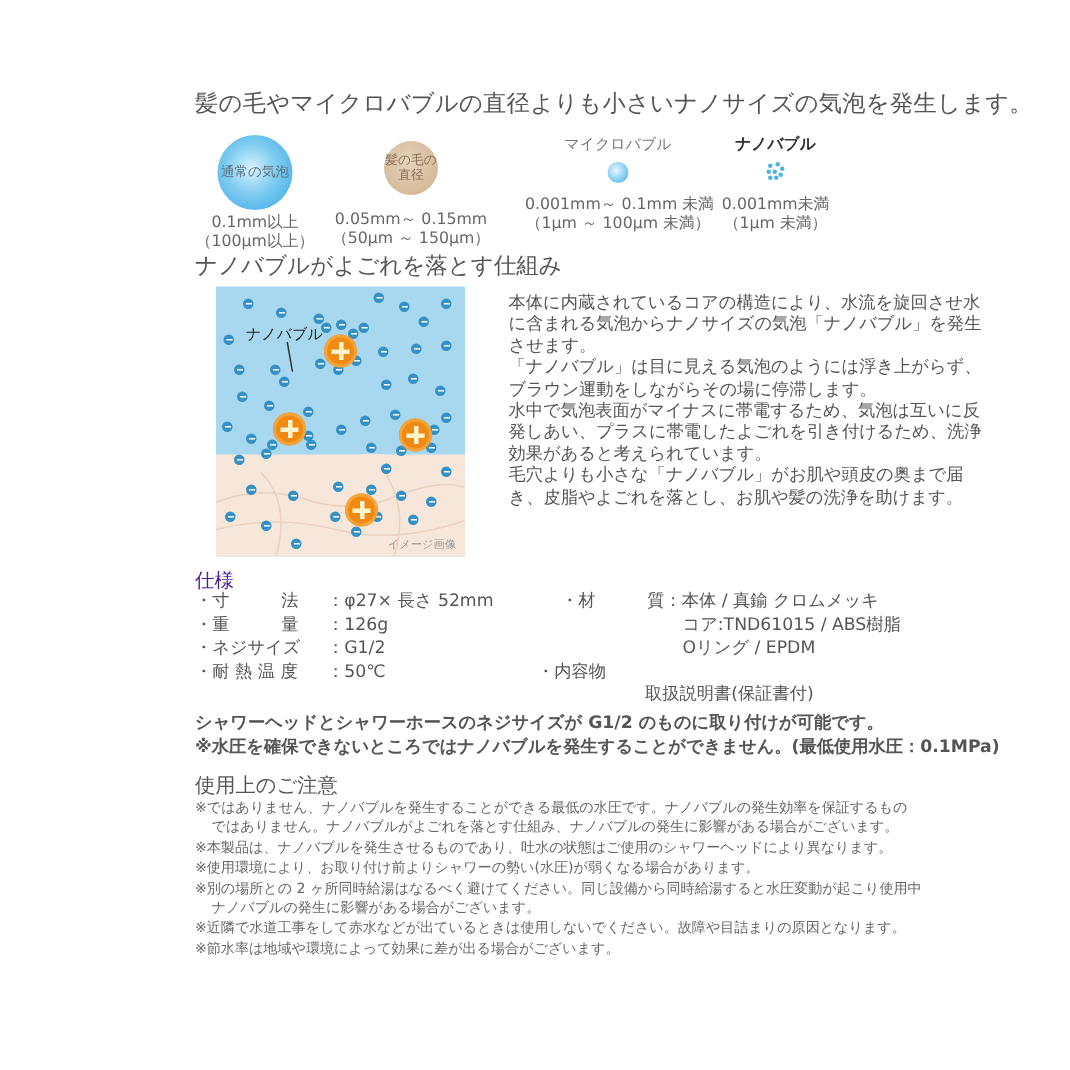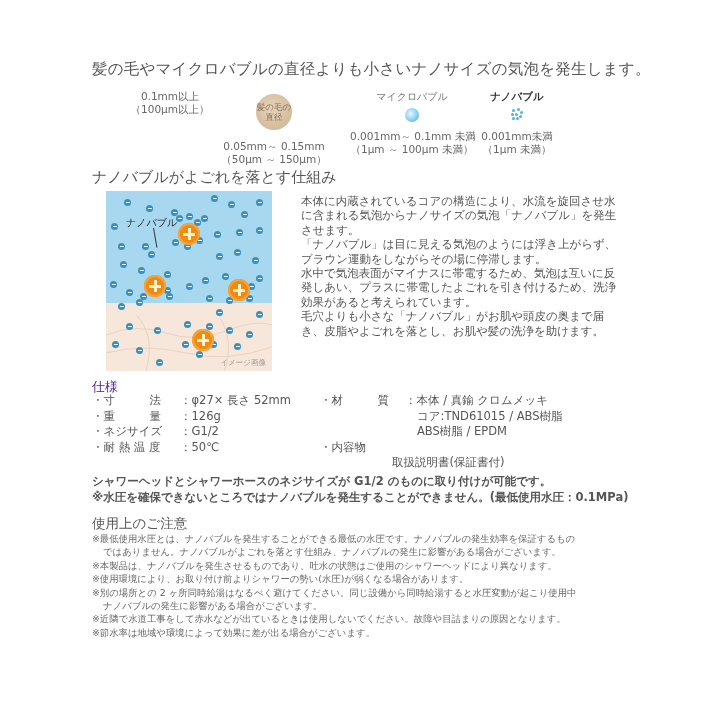--- a/index.html
+++ b/index.html
@@ -1,18 +1,18 @@
 <!DOCTYPE html>
 <html><head>
 <meta charset="utf-8">
 <style>
   html, body { margin:0; padding:0; background:#ffffff; }
   body { width:713px; height:713px; position:relative; overflow:hidden;
          font-family:"DejaVu Sans","Liberation Sans",sans-serif; color:#555; }
-  .abs { position:absolute; }
+  .abs { position:absolute;margin-left:38px; }
   .headline { left:92px; top:59px; font-size:15.5px; color:#555; letter-spacing:0.2px; white-space:nowrap; }
 
   .bubble-col { position:absolute; top:90px; text-align:center; font-size:10.5px; color:#666; line-height:13px; }
   .bubble-col .sz { white-space:nowrap; }
   .circle-big { width:50px; height:50px; border-radius:50%; margin:0 auto 2px auto;
                 background:radial-gradient(circle at 45% 45%, #d8f1fd 0%, #7ccaf0 45%, #34a8e6 100%);
                 display:flex; align-items:center; justify-content:center; font-size:9px; color:#5b6e7a; }
   .circle-hair { width:36px; height:36px; border-radius:50%; margin:4px auto 10px auto;
                  background:radial-gradient(circle at 45% 40%, #e6d4bc 0%, #ccb08c 100%);
                  display:flex; align-items:center; justify-content:center; font-size:8.5px; color:#8a6f55; line-height:10px; }
@@ -40,34 +40,37 @@
   .desc { left:301px; top:194px; width:320px; font-size:11.5px; line-height:14.4px; color:#555; }
   .desc p { margin:0; }
 
   .spec-title { left:92px; top:378px; font-size:13px; color:#4c1d95; }
   .spec { font-size:11.5px; line-height:15.5px; color:#555; white-space:nowrap; }
   .spec-left { left:92px; top:393px; }
   .spec-right { left:320px; top:393px; }
   .spec-row { display:flex; }
   .spec-key { display:inline-block; width:88px; }
   .spec-key-r { display:inline-block; width:62px; }
-  .spec-pad { display:inline-block; width:85px; }
+  .spec-pad { display:inline-block; width:85px;text-align:right; }
 
   .notes2 { left:92px; top:473px; font-size:11.5px; line-height:16px; color:#555; white-space:nowrap;font-weight:bold; }
   .caution-title { left:92px; top:515px; font-size:13.5px; color:#555; }
   .caution { left:92px; top:532px; font-size:9.4px; line-height:13.4px; color:#666; white-space:nowrap; }
   .caution .ind { padding-left:11px; }
 </style>
 </head>
 <body>
 
 <div class="abs headline">髪の毛やマイクロバブルの直径よりも小さいナノサイズの気泡を発生します。</div>
 
 <div>
   <div class="bubble-col" style="left:120px; width:100px;">
+    <div class="circle-big">
+      <span>通常の気泡</span>
+    </div>
     <div class="sz">0.1mm以上</div>
     <div class="sz">（100μm以上）</div>
   </div>
 
   <div class="bubble-col" style="left:218px; width:112px;">
     <div class="circle-hair">
       <span><span>髪の毛の</span><br><span>直径</span></span>
     </div>
     <div class="sz">0.05mm～ 0.15mm</div>
     <div class="sz">（50μm ～ 150μm）</div>
@@ -209,39 +212,39 @@
   <div class="spec-row">
       <span class="spec-pad">・材　　　質</span>
       <span>：本体 / 真鍮 クロムメッキ</span>
     </div>
   <div class="spec-row">
       <span class="spec-pad" style="width:97px"></span>
       <span>コア:TND61015 / ABS樹脂</span>
     </div>
   <div class="spec-row">
       <span class="spec-pad" style="width:97px"></span>
-      <span>ABS樹脂 / EPDM</span>
+      <span>Oリング / EPDM</span>
     </div>
   <div class="spec-row">
       <span class="spec-key-r">・内容物</span>
     </div>
   <div class="spec-row">
       <span class="spec-key-r" style="width:72px"></span>
       <span>取扱説明書(保証書付)</span>
     </div>
 </div>
 
 <div class="abs notes2">
   <div>シャワーヘッドとシャワーホースのネジサイズが G1/2 のものに取り付けが可能です。</div>
   <div>※水圧を確保できないところではナノバブルを発生することができません。(最低使用水圧：0.1MPa)</div>
 </div>
 
 <div class="abs caution-title">使用上のご注意</div>
 <div class="abs caution">
-  <div>※最低使用水圧とは、ナノバブルを発生することができる最低の水圧です。ナノバブルの発生効率を保証するもの</div>
+  <div>※ではありません、ナノバブルを発生することができる最低の水圧です。ナノバブルの発生効率を保証するもの</div>
   <div class="ind">ではありません。ナノバブルがよごれを落とす仕組み、ナノバブルの発生に影響がある場合がございます。</div>
   <div>※本製品は、ナノバブルを発生させるものであり、吐水の状態はご使用のシャワーヘッドにより異なります。</div>
   <div>※使用環境により、お取り付け前よりシャワーの勢い(水圧)が弱くなる場合があります。</div>
   <div>※別の場所との 2 ヶ所同時給湯はなるべく避けてください。同じ設備から同時給湯すると水圧変動が起こり使用中</div>
   <div class="ind">ナノバブルの発生に影響がある場合がございます。</div>
   <div>※近隣で水道工事をして赤水などが出ているときは使用しないでください。故障や目詰まりの原因となります。</div>
   <div>※節水率は地域や環境によって効果に差が出る場合がございます。</div>
 </div>
 
 </body></html>

